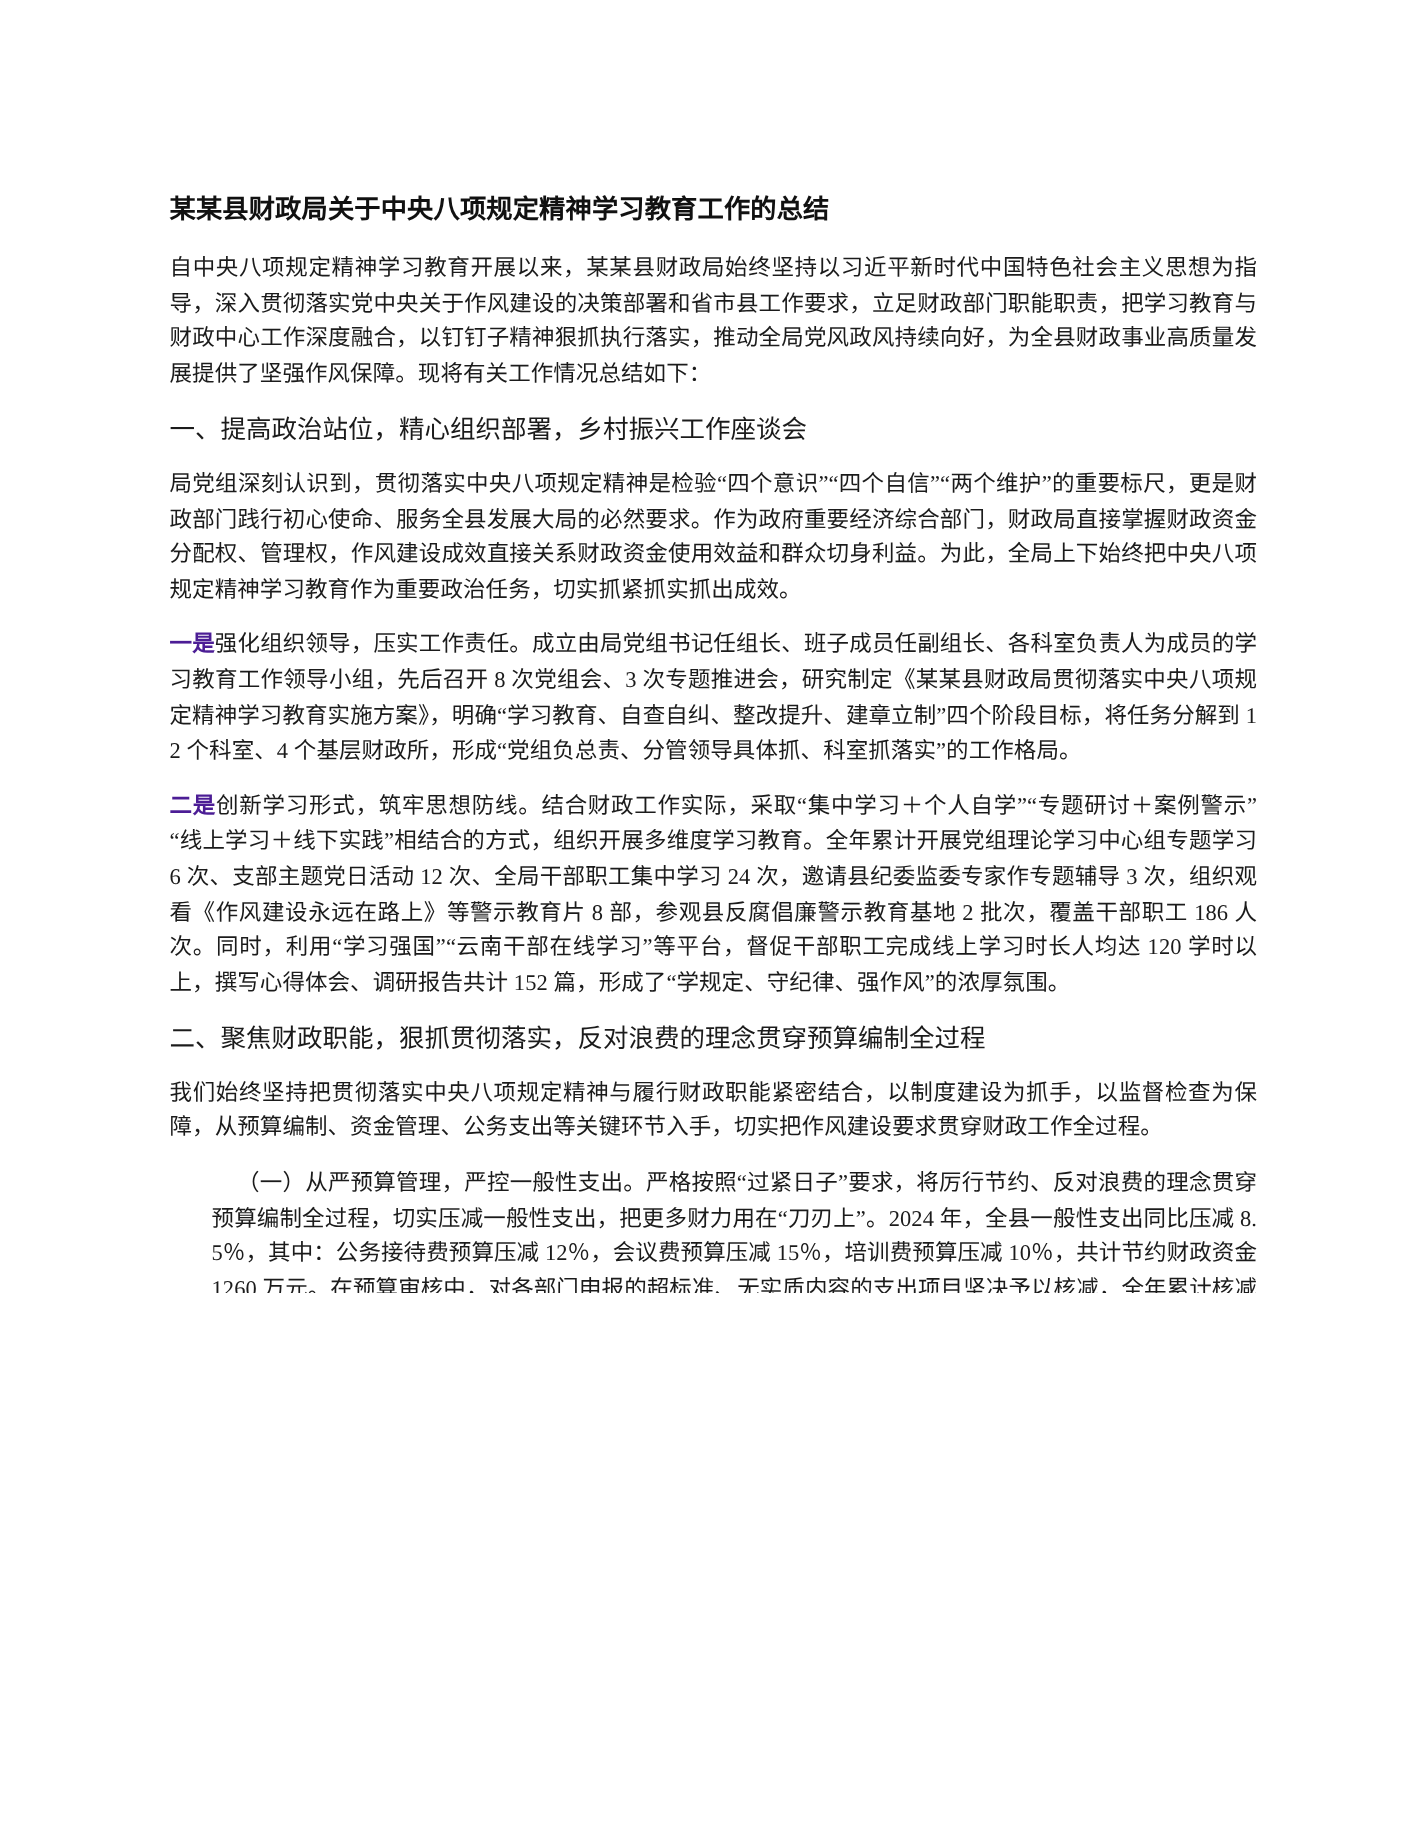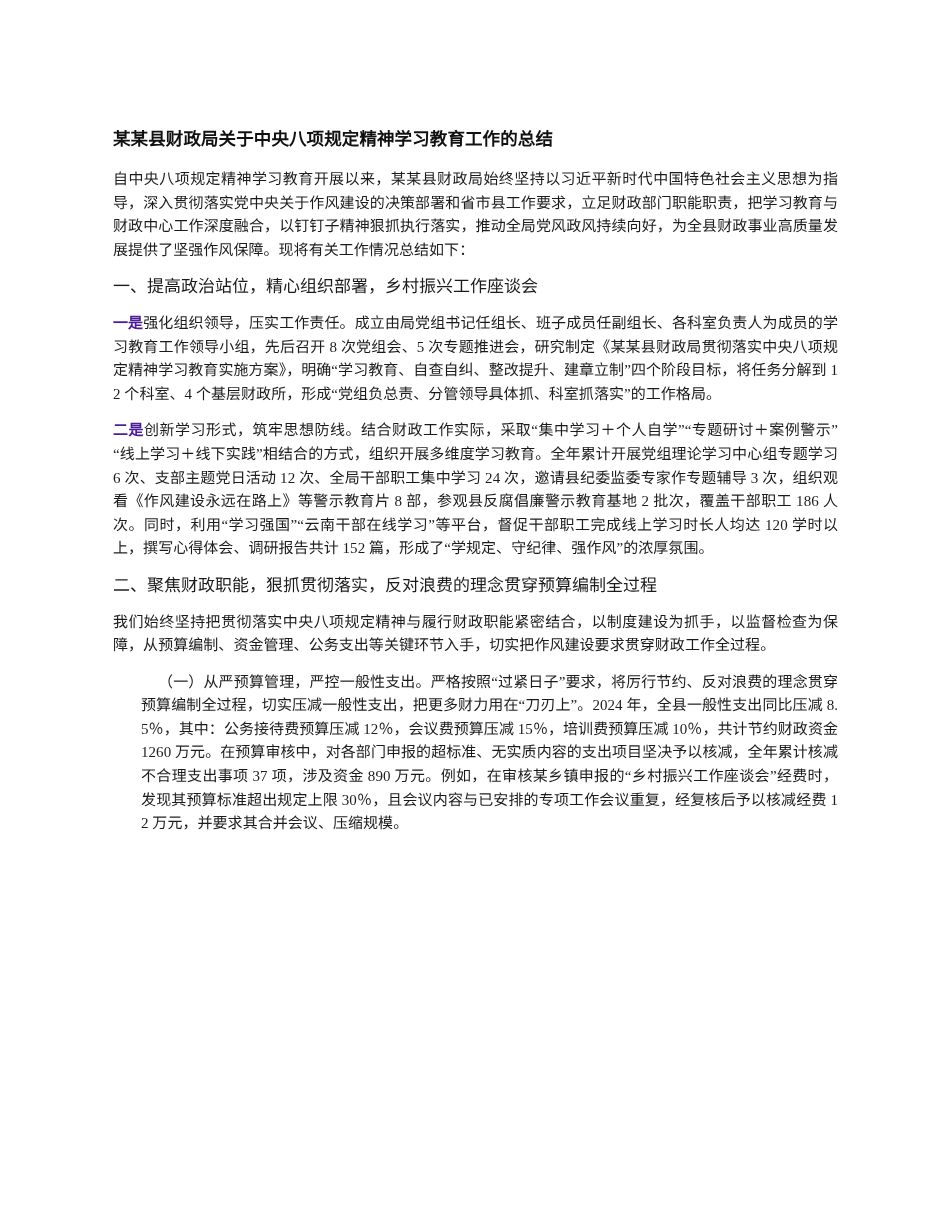--- a/index.html
+++ b/index.html
@@ -70,20 +70,21 @@
 </head>
 <body>
 
 <div class="page">
 
   <h1 class="doc-title">某某县财政局关于中央八项规定精神学习教育工作的总结</h1>
 
   <div id="doc-body">
       <p class="para">自中央八项规定精神学习教育开展以来，某某县财政局始终坚持以习近平新时代中国特色社会主义思想为指导，深入贯彻落实党中央关于作风建设的决策部署和省市县工作要求，立足财政部门职能职责，把学习教育与财政中心工作深度融合，以钉钉子精神狠抓执行落实，推动全局党风政风持续向好，为全县财政事业高质量发展提供了坚强作风保障。现将有关工作情况总结如下：</p>
       <p class="section-head">一、提高政治站位，精心组织部署，乡村振兴工作座谈会</p>
-      <p class="para"><span class="bold">一是</span><span>强化组织领导，压实工作责任。成立由局党组书记任组长、班子成员任副组长、各科室负责人为成员的学习教育工作领导小组，先后召开 8 次党组会、5 次专题推进会，研究制定《某某县财政局贯彻落实中央八项规定精神学习教育实施方案》，明确“学习教育、自查自纠、整改提升、建章立制”四个阶段目标，将任务分解到 12 个科室、4 个基层财政所，形成“党组负总责、分管领导具体抓、科室抓落实”的工作格局。</span></p>
+      <p class="para">局党组深刻认识到，贯彻落实中央八项规定精神是检验“四个意识”“四个自信”“两个维护”的重要标尺，更是财政部门践行初心使命、服务全县发展大局的必然要求。作为政府重要经济综合部门，财政局直接掌握财政资金分配权、管理权，作风建设成效直接关系财政资金使用效益和群众切身利益。为此，全局上下始终把中央八项规定精神学习教育作为重要政治任务，切实抓紧抓实抓出成效。</p>
+      <p class="para"><span class="bold">一是</span><span>强化组织领导，压实工作责任。成立由局党组书记任组长、班子成员任副组长、各科室负责人为成员的学习教育工作领导小组，先后召开 8 次党组会、3 次专题推进会，研究制定《某某县财政局贯彻落实中央八项规定精神学习教育实施方案》，明确“学习教育、自查自纠、整改提升、建章立制”四个阶段目标，将任务分解到 12 个科室、4 个基层财政所，形成“党组负总责、分管领导具体抓、科室抓落实”的工作格局。</span></p>
       <p class="para"><span class="bold">二是</span><span>创新学习形式，筑牢思想防线。结合财政工作实际，采取“集中学习＋个人自学”“专题研讨＋案例警示”“线上学习＋线下实践”相结合的方式，组织开展多维度学习教育。全年累计开展党组理论学习中心组专题学习 6 次、支部主题党日活动 12 次、全局干部职工集中学习 24 次，邀请县纪委监委专家作专题辅导 3 次，组织观看《作风建设永远在路上》等警示教育片 8 部，参观县反腐倡廉警示教育基地 2 批次，覆盖干部职工 186 人次。同时，利用“学习强国”“云南干部在线学习”等平台，督促干部职工完成线上学习时长人均达 120 学时以上，撰写心得体会、调研报告共计 152 篇，形成了“学规定、守纪律、强作风”的浓厚氛围。</span></p>
       <p class="section-head">二、聚焦财政职能，狠抓贯彻落实，反对浪费的理念贯穿预算编制全过程</p>
       <p class="para">我们始终坚持把贯彻落实中央八项规定精神与履行财政职能紧密结合，以制度建设为抓手，以监督检查为保障，从预算编制、资金管理、公务支出等关键环节入手，切实把作风建设要求贯穿财政工作全过程。</p>
       <p class="para indent">（一）从严预算管理，严控一般性支出。严格按照“过紧日子”要求，将厉行节约、反对浪费的理念贯穿预算编制全过程，切实压减一般性支出，把更多财力用在“刀刃上”。2024 年，全县一般性支出同比压减 8.5％，其中：公务接待费预算压减 12％，会议费预算压减 15％，培训费预算压减 10％，共计节约财政资金 1260 万元。在预算审核中，对各部门申报的超标准、无实质内容的支出项目坚决予以核减，全年累计核减不合理支出事项 37 项，涉及资金 890 万元。例如，在审核某乡镇申报的“乡村振兴工作座谈会”经费时，发现其预算标准超出规定上限 30％，且会议内容与已安排的专项工作会议重复，经复核后予以核减经费 12 万元，并要求其合并会议、压缩规模。</p>
     </div>
 
 </div>
 
 </body></html>

